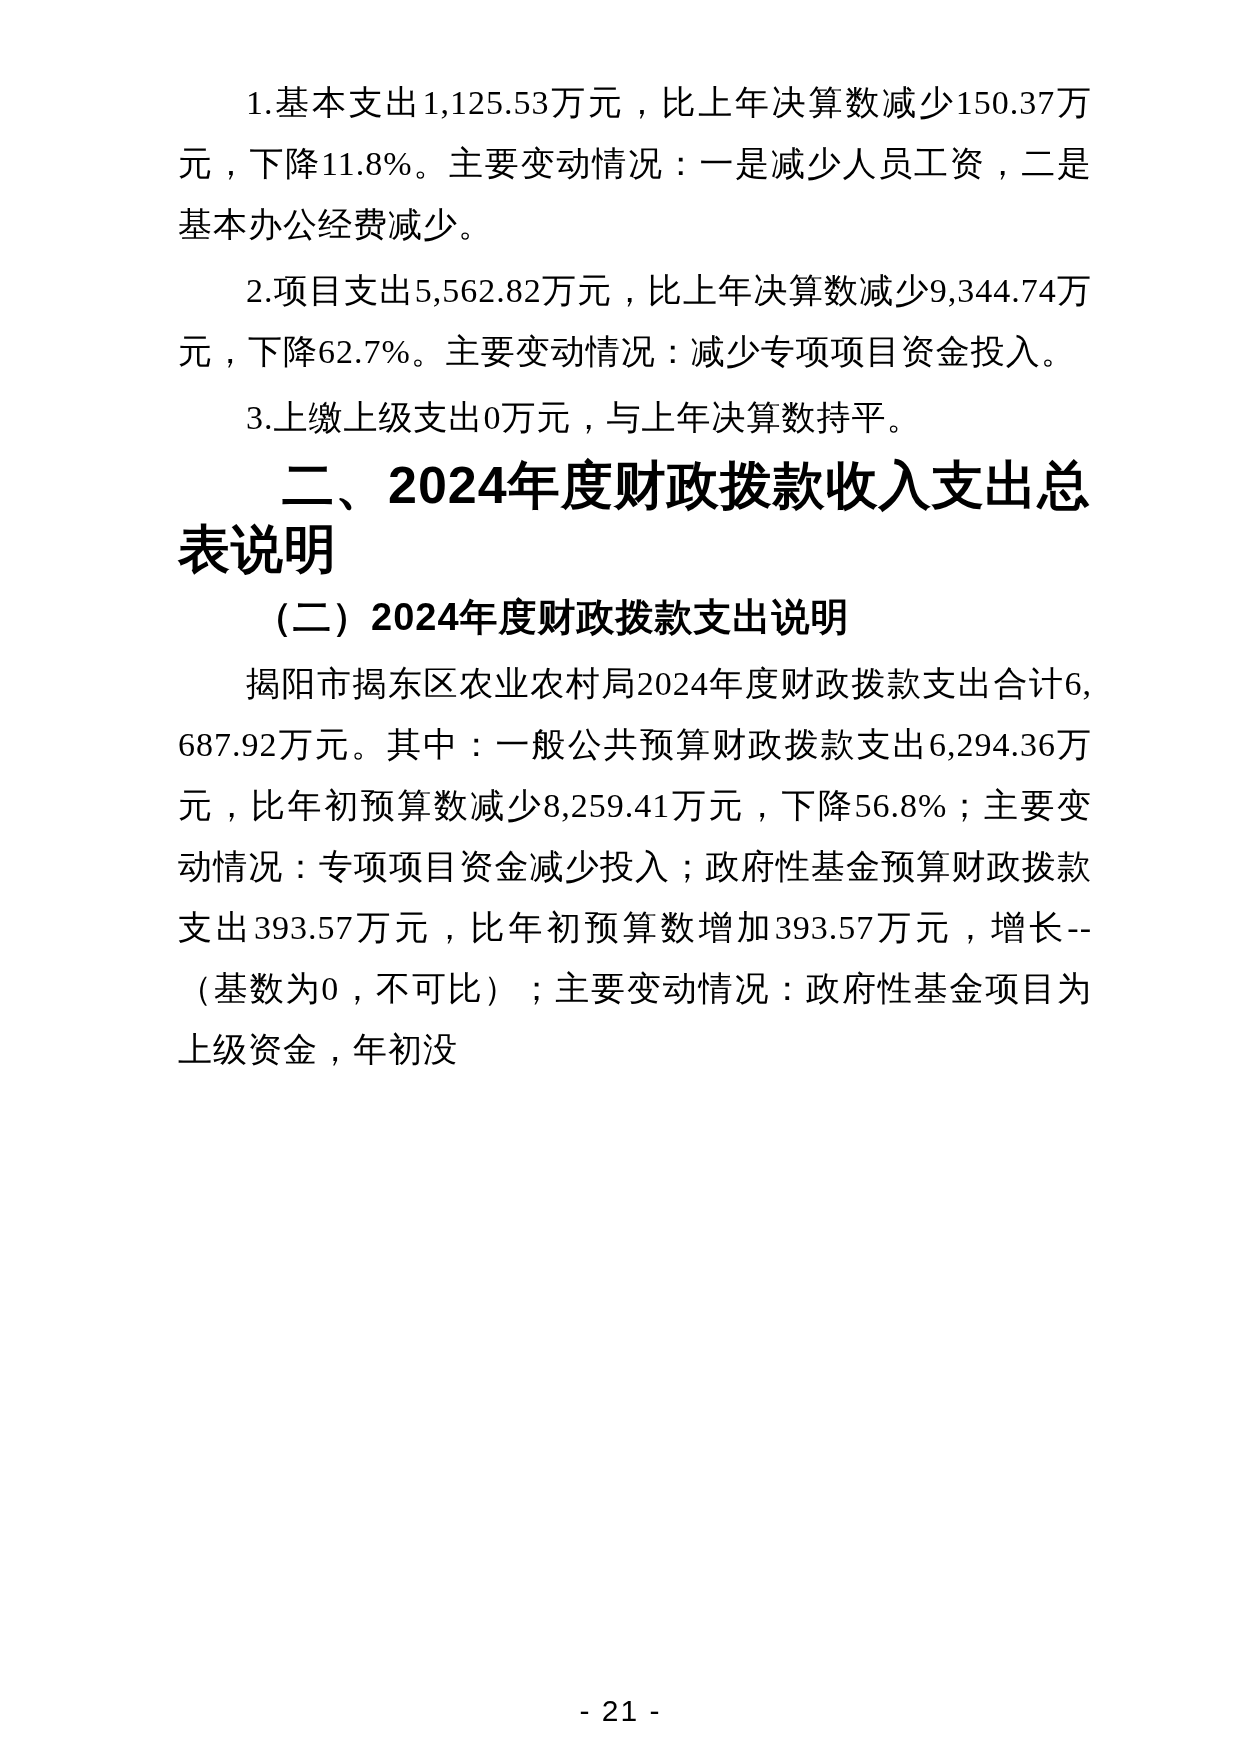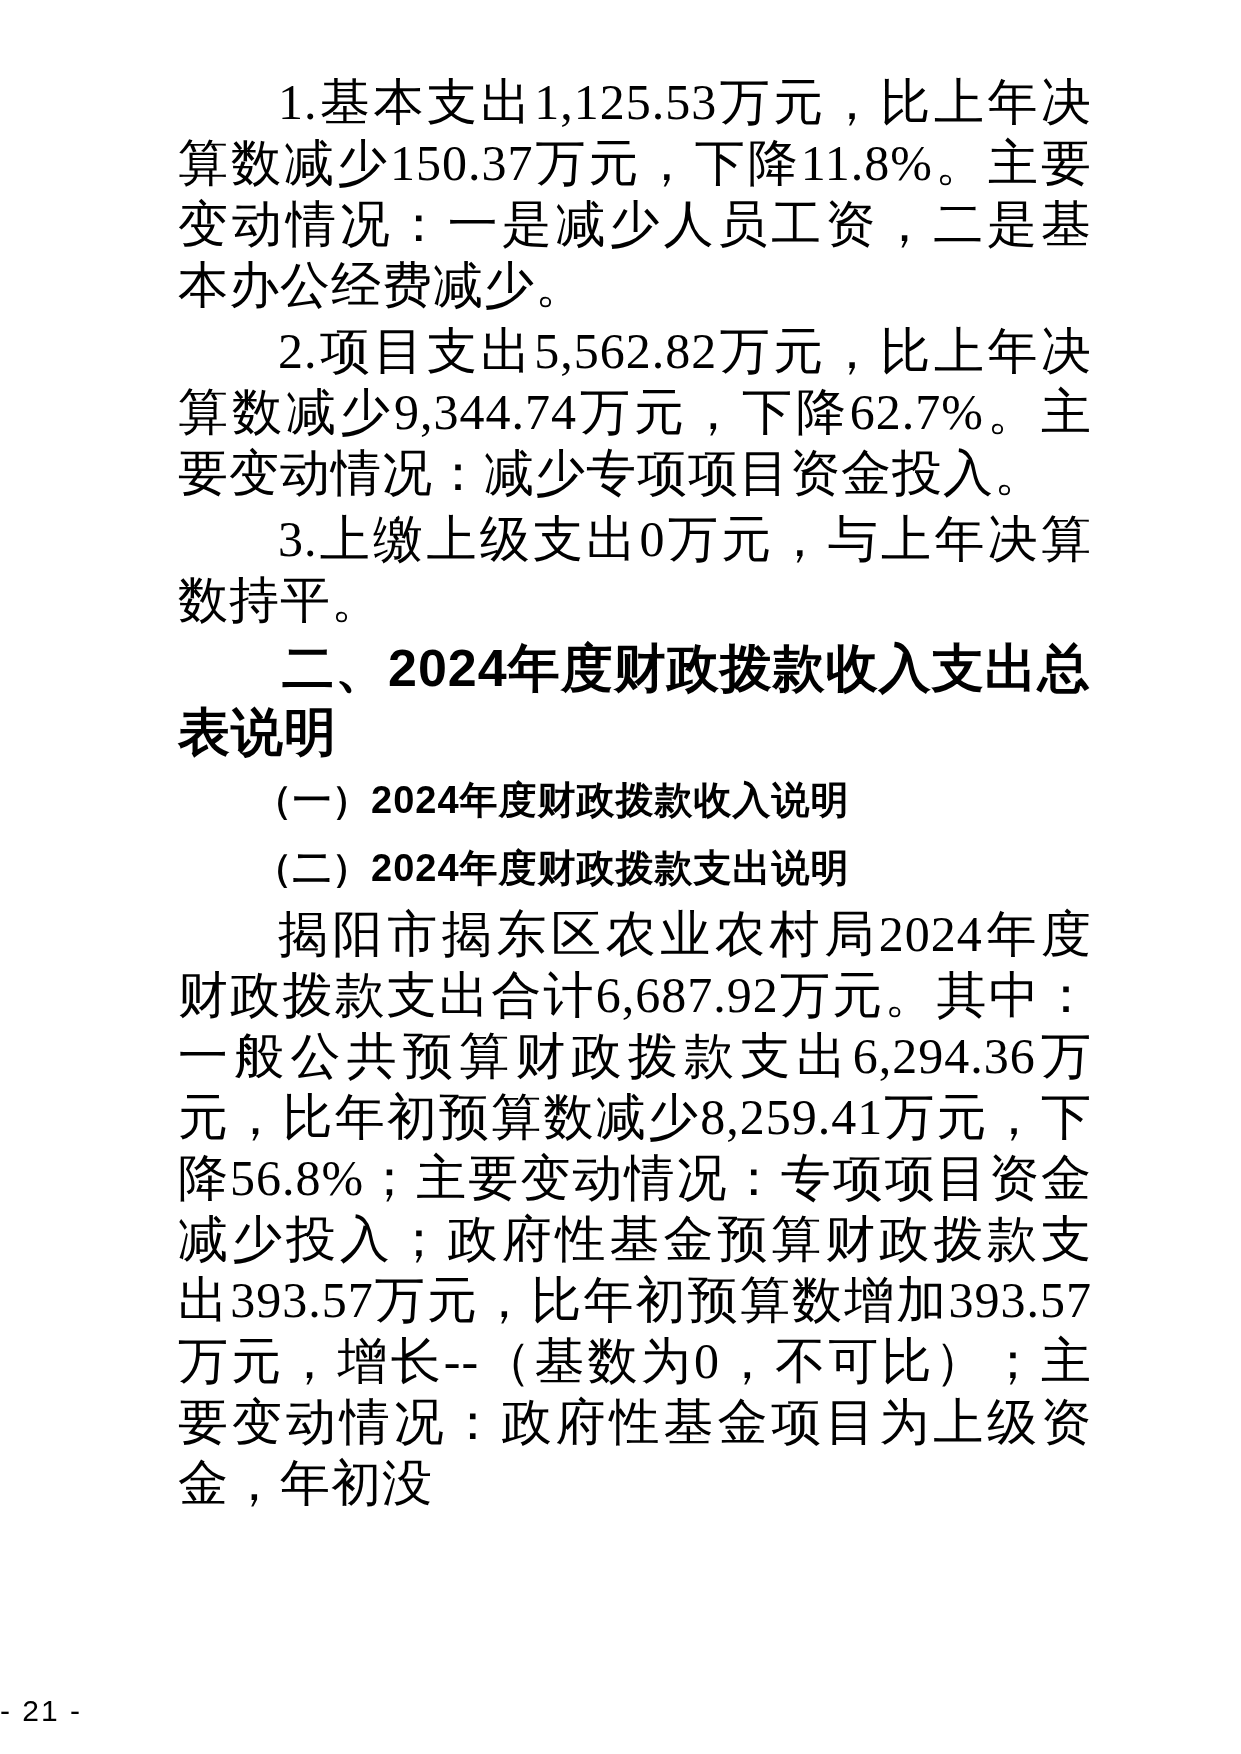--- a/index.html
+++ b/index.html
@@ -17,21 +17,21 @@
     overflow: hidden;
     margin: 0 auto;
   }
   .content {
     position: absolute;
     left: 178px;
     top: 72px;
     width: 914px;
   }
   .para {
-    font-size: 50px;
+    font-size: 34px;
     line-height: 61px;
     text-align: justify;
     text-indent: 2em;
     letter-spacing: 1px;
     margin: 0 0 5px 0;
     word-break: break-all;
   }
   .heading1 {
     font-family: "Liberation Sans", "DejaVu Sans", sans-serif;
     font-weight: bold;
@@ -48,33 +48,33 @@
     line-height: 64px;
     text-indent: 2em;
     letter-spacing: 1px;
     margin: 2px 0 4px 0;
   }
   .footer {
     position: absolute;
     left: 0;
     right: 0;
     bottom: 26px;
+    text-align: center;
     font-family: "Liberation Sans", "DejaVu Sans", sans-serif;
     font-size: 30px;
     letter-spacing: 2px;
     color: #000000;
   }
 </style>
 </head>
 <body>
 
 <div class="page">
   <div class="content">
       <p class="para">1.基本支出1,125.53万元，比上年决算数减少150.37万元，下降11.8%。主要变动情况：一是减少人员工资，二是基本办公经费减少。</p>
       <p class="para">2.项目支出5,562.82万元，比上年决算数减少9,344.74万元，下降62.7%。主要变动情况：减少专项项目资金投入。</p>
       <p class="para">3.上缴上级支出0万元，与上年决算数持平。</p>
       <p class="heading1">二、2024年度财政拨款收入支出总表说明</p>
-      <p class="heading2">（一）2024年度财政拨款收入说明</p>
       <p class="heading2">（二）2024年度财政拨款支出说明</p>
       <p class="para">揭阳市揭东区农业农村局2024年度财政拨款支出合计6,687.92万元。其中：一般公共预算财政拨款支出6,294.36万元，比年初预算数减少8,259.41万元，下降56.8%；主要变动情况：专项项目资金减少投入；政府性基金预算财政拨款支出393.57万元，比年初预算数增加393.57万元，增长--（基数为0，不可比）；主要变动情况：政府性基金项目为上级资金，年初没</p>
     </div>
   <div class="footer">- 21 -</div>
 </div>
 
 </body></html>

